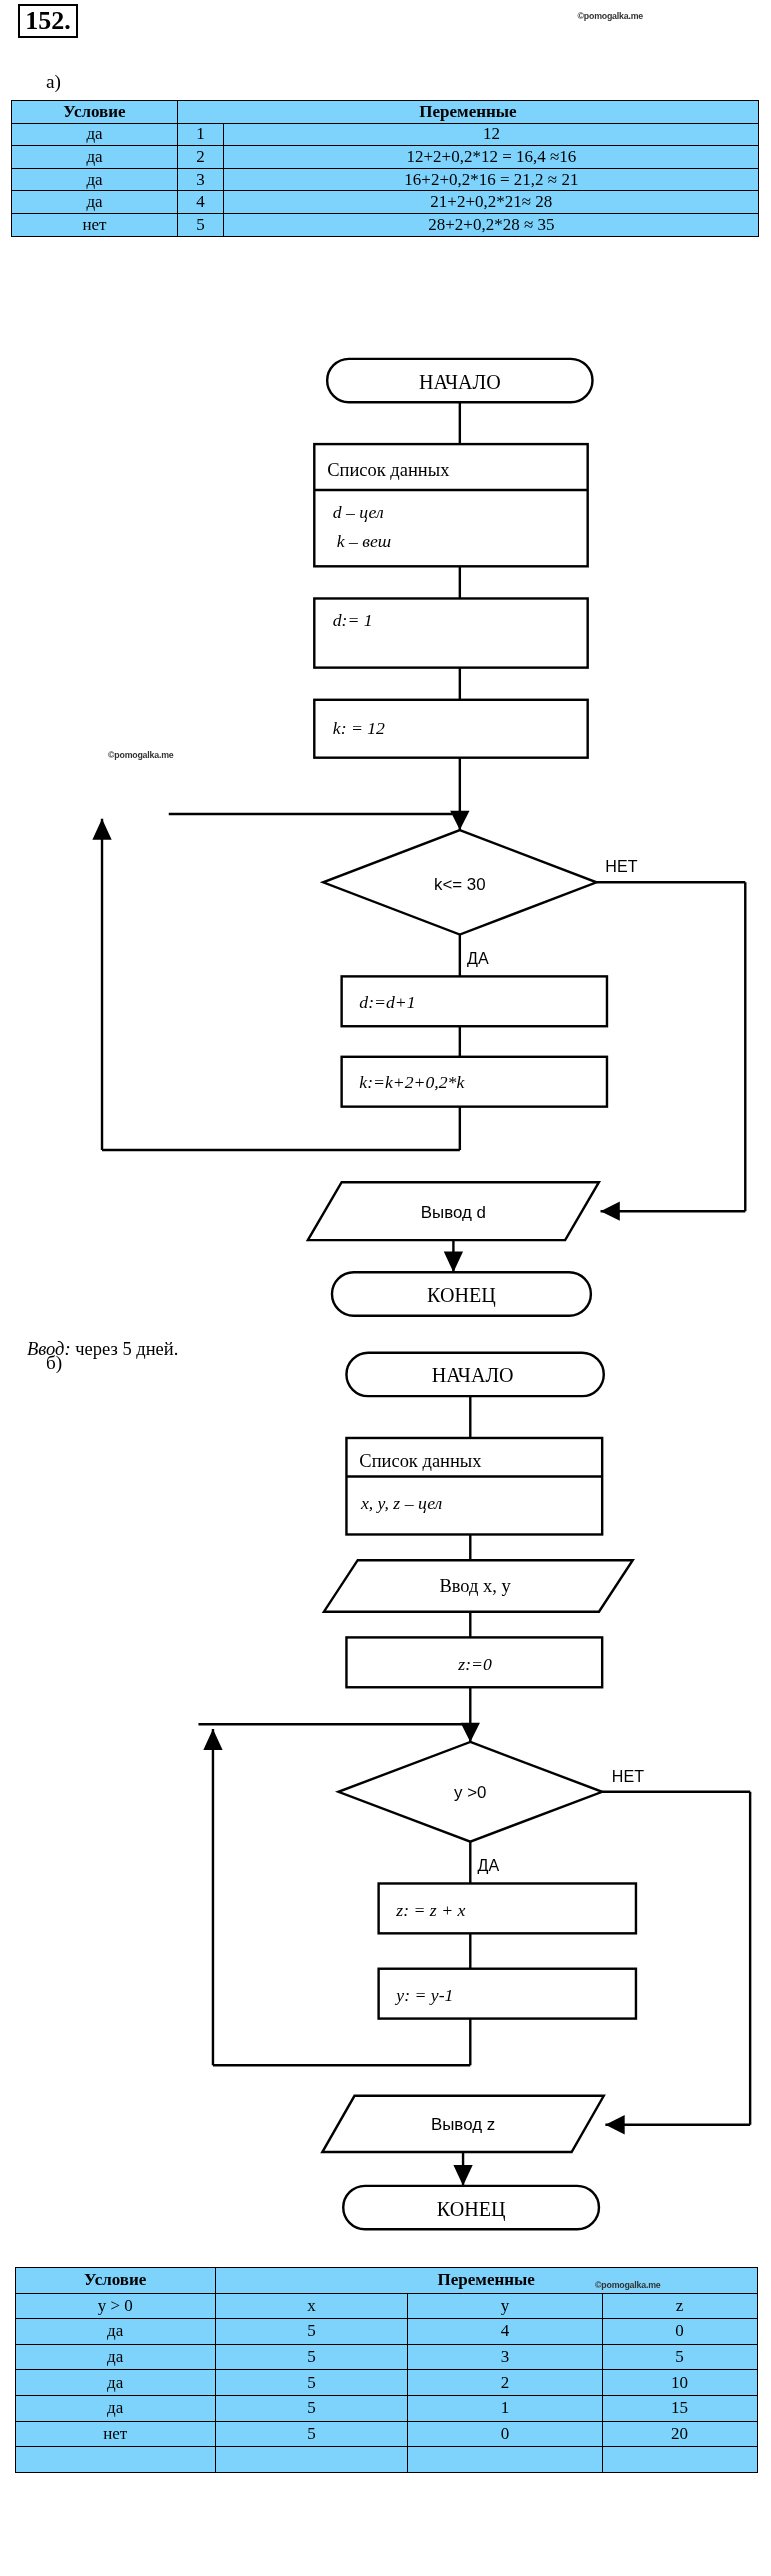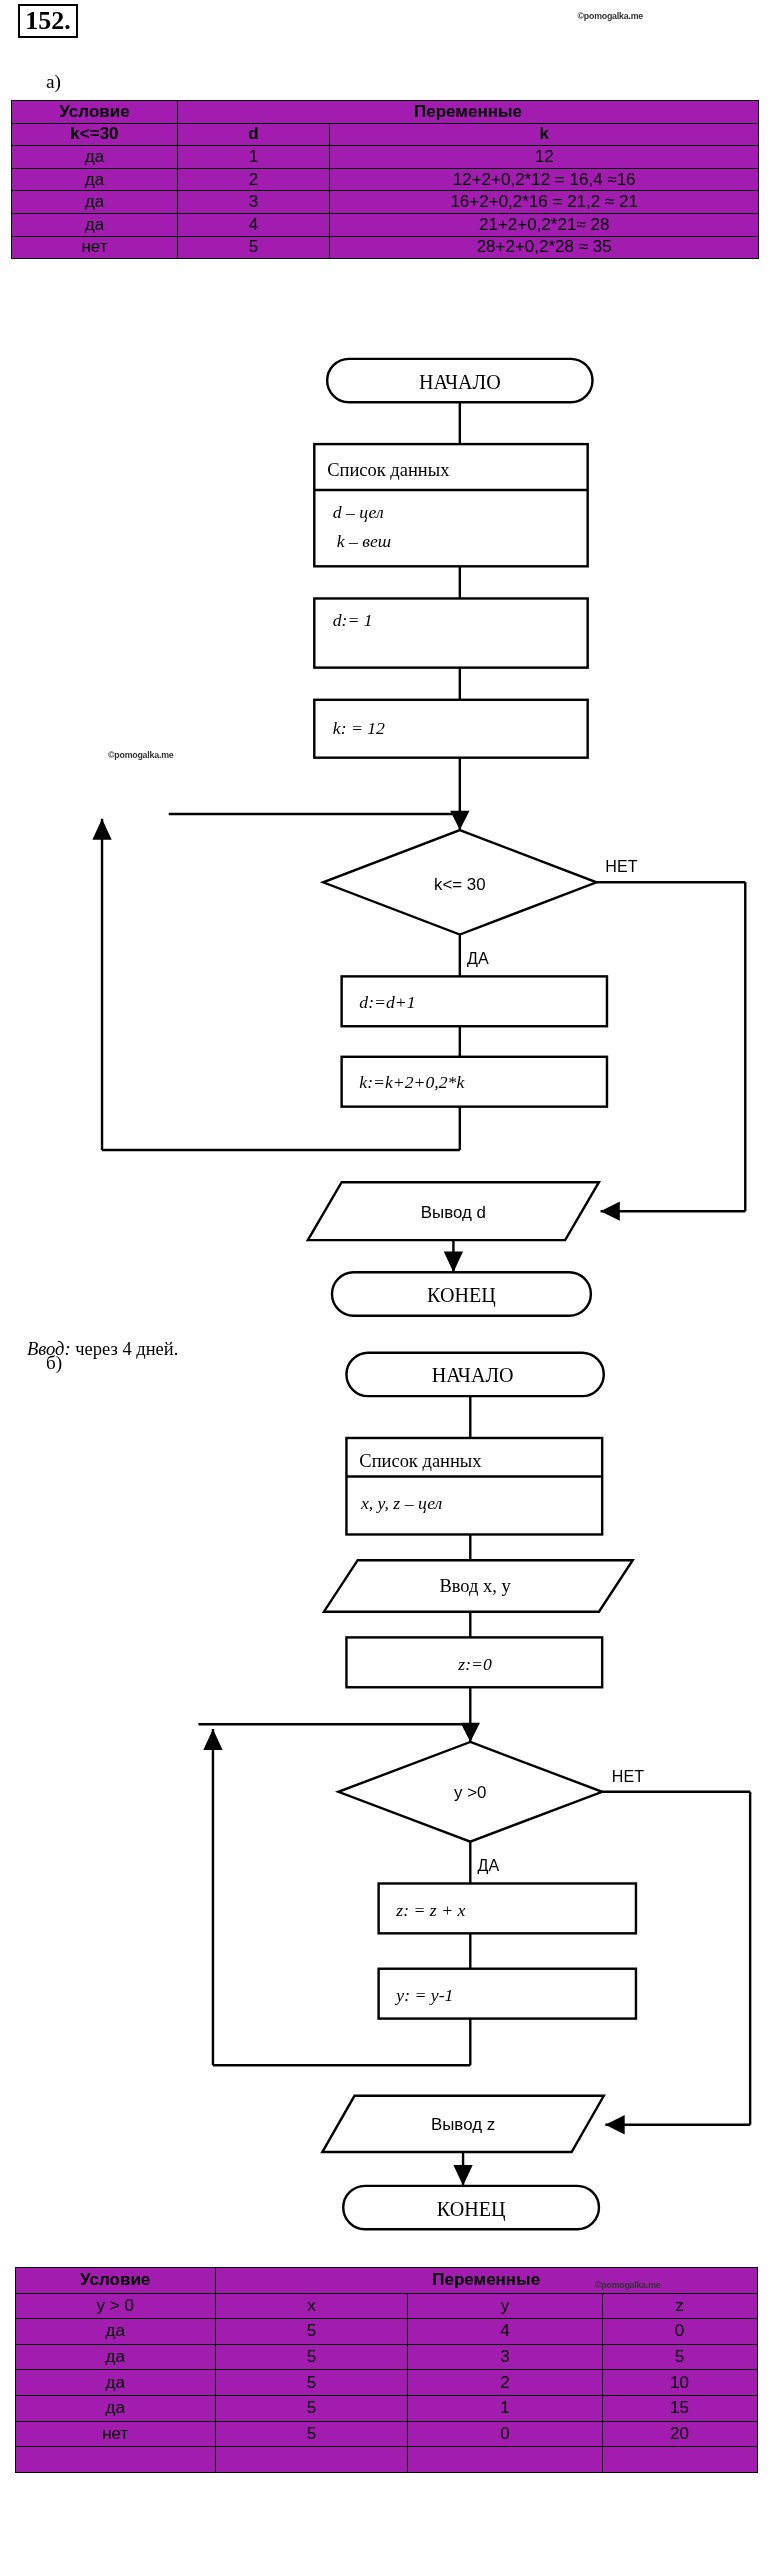--- a/index.html
+++ b/index.html
@@ -35,22 +35,22 @@
 
   .answer{
     position:absolute;left:27px;top:1339px;
     font-size:18.5px;font-family:"Liberation Serif",serif;white-space:nowrap;
   }
   .answer i{font-style:italic;}
 
   
   table.trace{
     position:absolute;border-collapse:collapse;
-    font-family:Liberation Sans, sans-serif;
-    background:#a21caf;
+    font-family:Liberation Serif, serif;
+    background:#7dd3fc;
     padding-left:32px;
   }
   table.trace td,table.trace th{
     border:1.6px solid #000;
     text-align:center;
     font-weight:normal;
     padding:0.8px 3.2px;
   }
   table.trace th{font-weight:bold;}
 
@@ -73,25 +73,20 @@
 <div class="task-number">152.</div>
 <div class="wm wm-top">©pomogalka.me</div>
 
 <div class="part-label part-a">а)</div>
 
 <table class="trace" id="table-a">
   <tbody>
       <tr>
     <th rowspan="1" style="width:158px;">Условие</th>
     <th colspan="2">Переменные</th>
-  </tr>
-  <tr>
-    <th>k&lt;=30</th>
-    <th style="width:145px;">d</th>
-    <th>k</th>
   </tr>
   <tr>
     <td>да</td>
     <td>1</td>
     <td>12</td>
   </tr>
   <tr>
     <td>да</td>
     <td>2</td>
     <td>12+2+0,2*12 = 16,4 ≈16</td>
@@ -178,21 +173,21 @@
   <text class="ft-sans" x="546" y="768" font-size="20" text-anchor="start">ДА</text>
   <text class="ft" x="412" y="823" font-size="22" font-style="italic" text-anchor="start">d:=d+1</text>
   <text class="ft" x="412" y="923" font-size="22" font-style="italic" text-anchor="start">k:=k+2+0,2*k</text>
   <text class="ft-sans" x="529" y="1084" font-size="21" text-anchor="middle">Вывод d</text>
   <text class="ft" x="539" y="1189" font-size="25" text-anchor="middle">КОНЕЦ</text>
 </svg>
 </div>
 
 <div class="wm wm-mid">©pomogalka.me</div>
 
-<div class="answer"><i>Ввод:</i><span> через 4 дней.</span></div>
+<div class="answer"><i>Ввод:</i><span> через 5 дней.</span></div>
 
 <div class="part-label part-b">б)</div>
 
 <div class="flow" id="flow-b">
 <svg width="772" height="933" viewBox="0 0 960 1160" xmlns="http://www.w3.org/2000/svg">
   <g fill="none" stroke="#000" stroke-width="3">
 
     <rect x="396" y="12" width="320" height="54" rx="27" ry="27" fill="#fff"></rect>
     <line x1="550" y1="66" x2="550" y2="118"></line>
 

